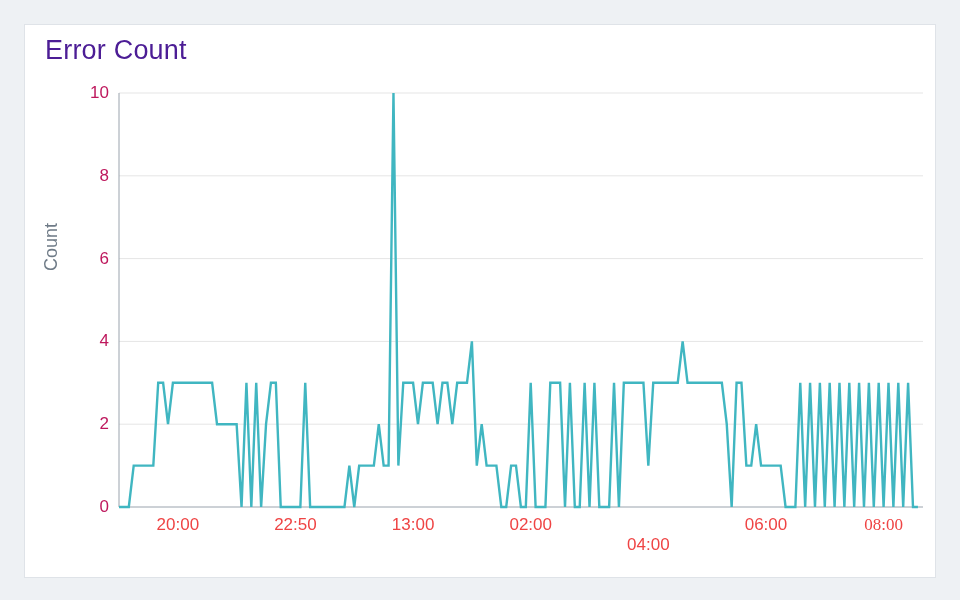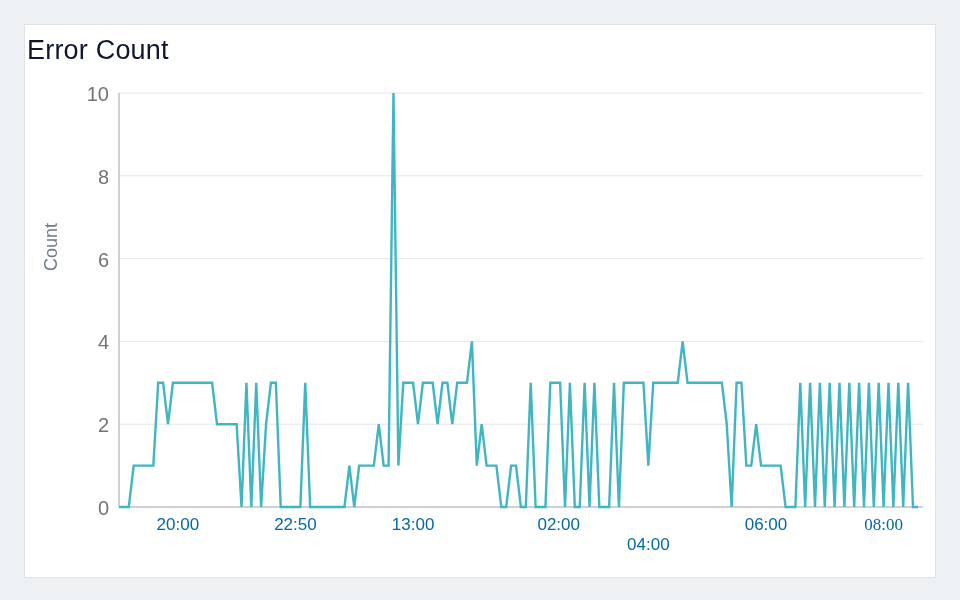--- a/index.html
+++ b/index.html
@@ -16,51 +16,51 @@
     left: 24px;
     top: 24px;
     width: 912px;   
     height: 554px;  
     background: #ffffff;
     border: 1px solid #dfe3e8;
     box-sizing: border-box;
   }
   .card-title {
     position: absolute;
-    left: 2px;
+    left: 20px;
     top: 10px;
     font-size: 27px;
     font-weight: 400;
-    color: #0f172a;
+    color: #4c1d95;
     letter-spacing: 0.2px;
   }
   .chart-area {
     position: absolute;
     left: 0; top: 0; right: 0; bottom: 0;
   }
   .y-label {
     position: absolute;
     left: 16px;
     top: 50%;
     transform: rotate(-90deg) translateX(30px);
     transform-origin: left top;
     font-size: 18px;
     color: #6f7b87;
   }
   .y-tick-label {
     position: absolute;
-    font-size: 20px;
-    color: #737373;
+    font-size: 17px;
+    color: #be185d;
     text-align: right;
     width: 32px;
   }
   .x-tick-label {
     position: absolute;
     font-size: 17px;
-    color: #0369a1;
+    color: #ef4444;
     text-align: center;
     transform: translateX(-50%);
     white-space: nowrap;
   }
   svg.plot {
     position: absolute;
   }
   .grid-line {
     stroke: #e5e5e5;
     stroke-width: 1;
@@ -97,18 +97,18 @@
       </svg>
   <div class="y-tick-label" style="left: 52px; top: 472px;">0</div>
       <div class="y-tick-label" style="left: 52px; top: 389.2px;">2</div>
       <div class="y-tick-label" style="left: 52px; top: 306.4px;">4</div>
       <div class="y-tick-label" style="left: 52px; top: 223.6px;">6</div>
       <div class="y-tick-label" style="left: 52px; top: 140.8px;">8</div>
       <div class="y-tick-label" style="left: 52px; top: 58px;">10</div>
       <div class="x-tick-label" style="left: 152.815px; top: 490px;">20:00</div>
       <div class="x-tick-label" style="left: 270.445px; top: 490px;">22:50</div>
       <div class="x-tick-label" style="left: 388.075px; top: 490px;">13:00</div>
-      <div class="x-tick-label" style="left: 505.704px; top: 490px; margin-left: 28px;">02:00</div>
+      <div class="x-tick-label" style="left: 505.704px; top: 490px;">02:00</div>
       <div class="x-tick-label" style="left: 623.334px; top: 478px; margin-top: 32px;">04:00</div>
       <div class="x-tick-label" style="left: 740.964px; top: 490px;">06:00</div>
       <div class="x-tick-label" style="left: 858.594px; top: 490px; font-family: Liberation Serif, serif;">08:00</div>
     </div>
 </div>
 
 </body></html>

